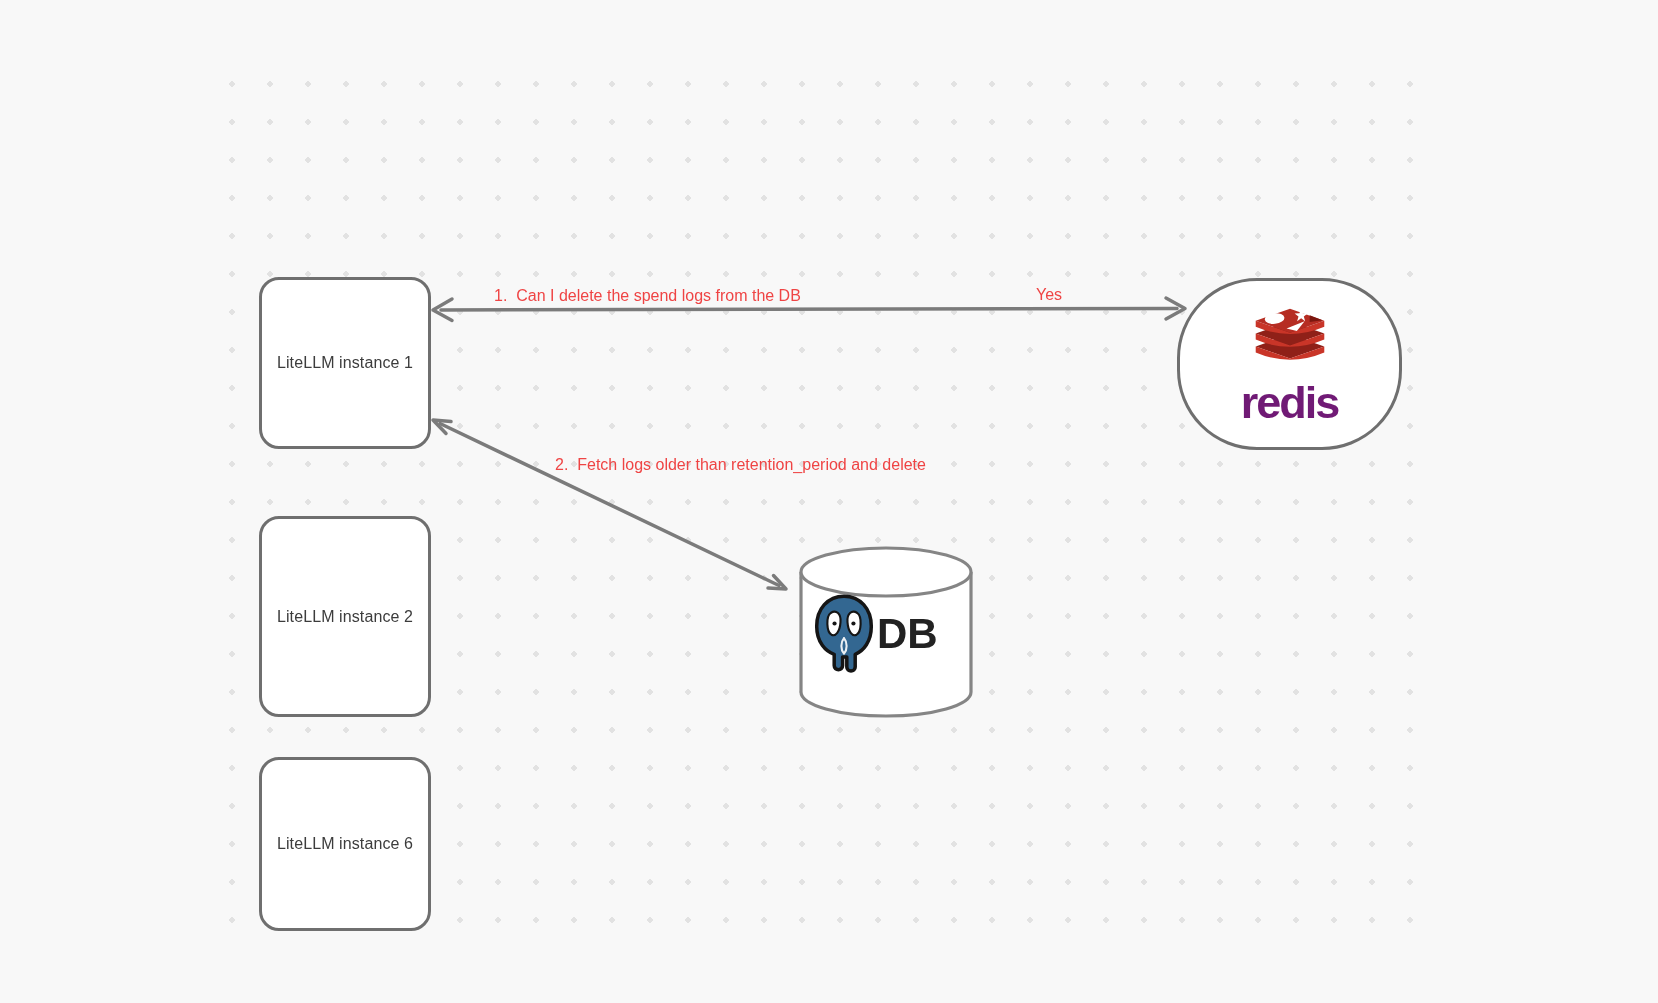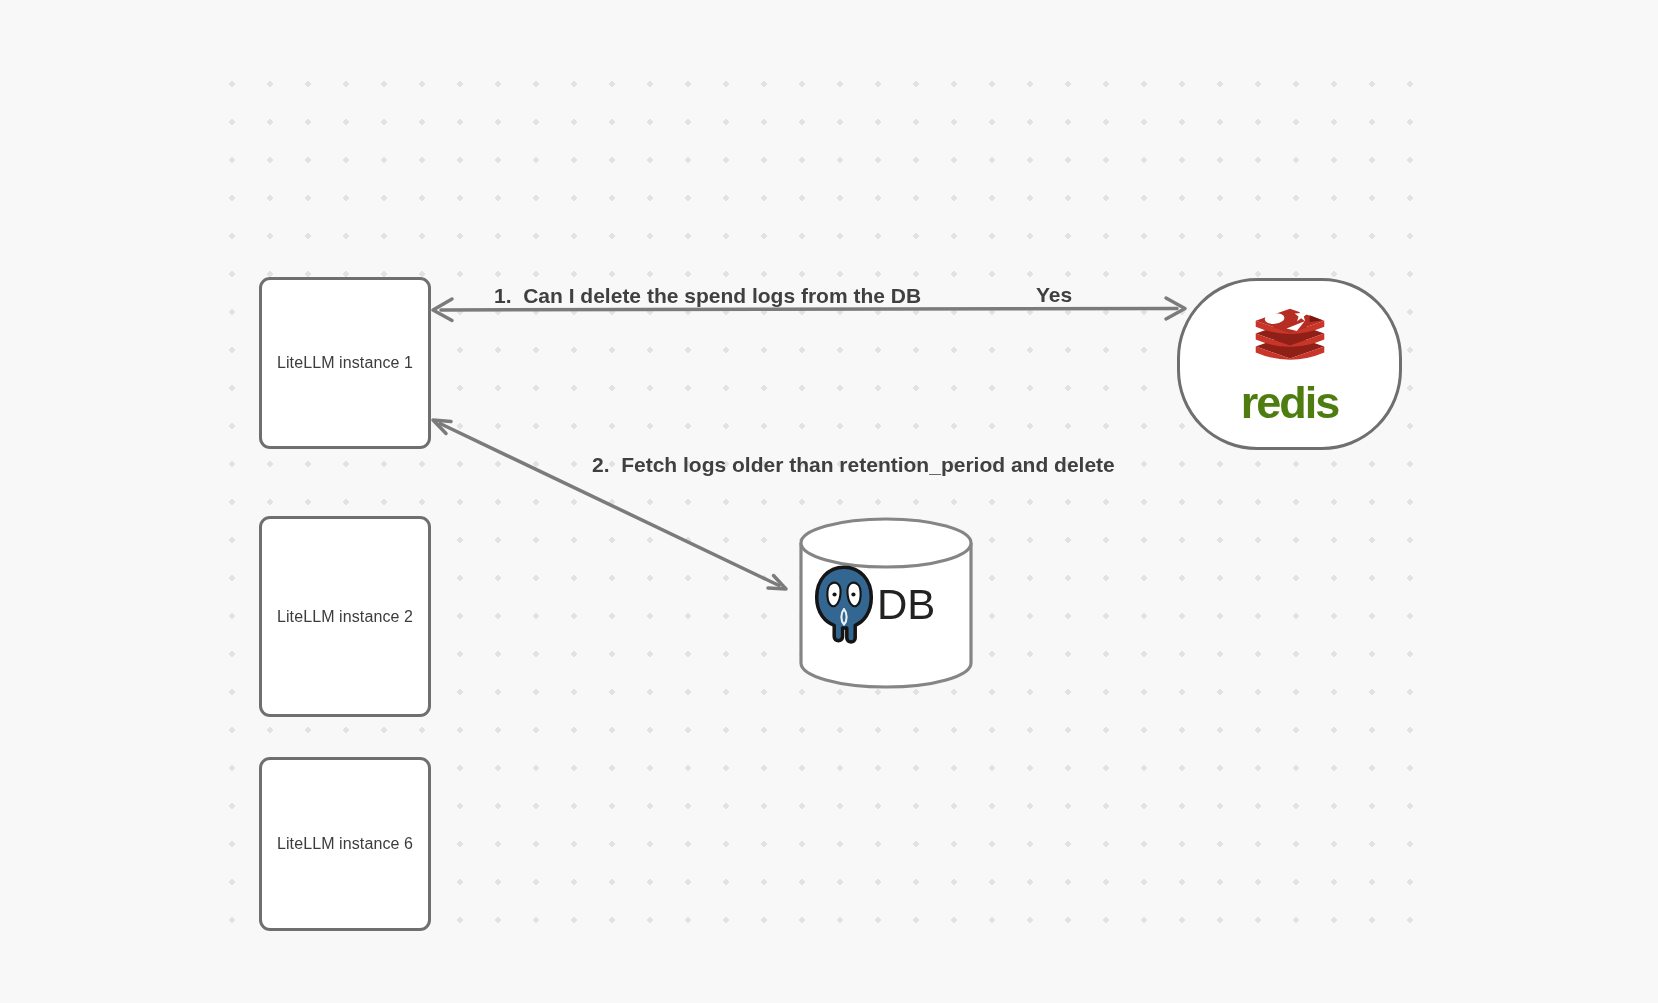--- a/index.html
+++ b/index.html
@@ -31,21 +31,21 @@
     left: 0; top: 0;
     width: 1658px;
     height: 1003px;
   }
   .node.box {
     position: absolute;
     left: 259px;
     width: 172px;
     background: #ffffff;
     border: 3.5px solid #6f6f6f;
-    border-radius: 11px;
+    border-radius: 20px;
     display: flex;
     align-items: center;
     justify-content: center;
     box-sizing: border-box;
   }
   .node.box .box-label {
     font-size: 16px;
     color: #3c3c3c;
     letter-spacing: 0.1px;
   }
@@ -64,62 +64,63 @@
     border-radius: 80px;
     box-sizing: border-box;
     display: flex;
     flex-direction: column;
     align-items: center;
     justify-content: flex-start;
   }
   .redis-word {
     font-size: 45px;
     font-weight: 700;
-    color: #4d7c0f;
+    color: #701a75;
     letter-spacing: -2px;
     line-height: 1;
     margin-top: 1px;
   }
   .redis-logo-svg { margin-top: 26px; }
 
   .node.cyl {
     position: absolute;
     left: 798px;
-    top: 516px;
+    top: 545px;
     width: 176px;
     height: 176px;
+    font-weight: bold;
   }
   .cyl-shape { position: absolute; left: 0; top: 0; }
   .cyl-content {
     position: absolute;
     left: 11px;
     top: 37px;
     width: 156px;
     display: flex;
     flex-direction: row;
     align-items: center;
     justify-content: flex-start;
   }
   .db-label {
     font-size: 42px;
     color: #222222;
     margin-left: -2px;
     line-height: 1;
   }
   .edge-label {
     position: absolute;
-    font-size: 21px;
-    font-weight: 700;
-    color: #404040;
+    font-size: 16px;
+    font-weight: 400;
+    color: #ef4444;
     white-space: pre;
     line-height: 24px;
   }
   #edge1-label { left: 494px; top: 284px; }
   #edge1-yes   { left: 1024px; top: 283px; margin-left: 12px; }
-  #edge2-label { left: 592px; top: 453px; }
+  #edge2-label { left: 555px; top: 453px; }
 </style>
 </head>
 <body>
 
 <div class="canvas">
 
   <div class="dots"></div>
 
   <svg class="edges-svg" viewBox="0 0 1658 1003" fill="none">
 

